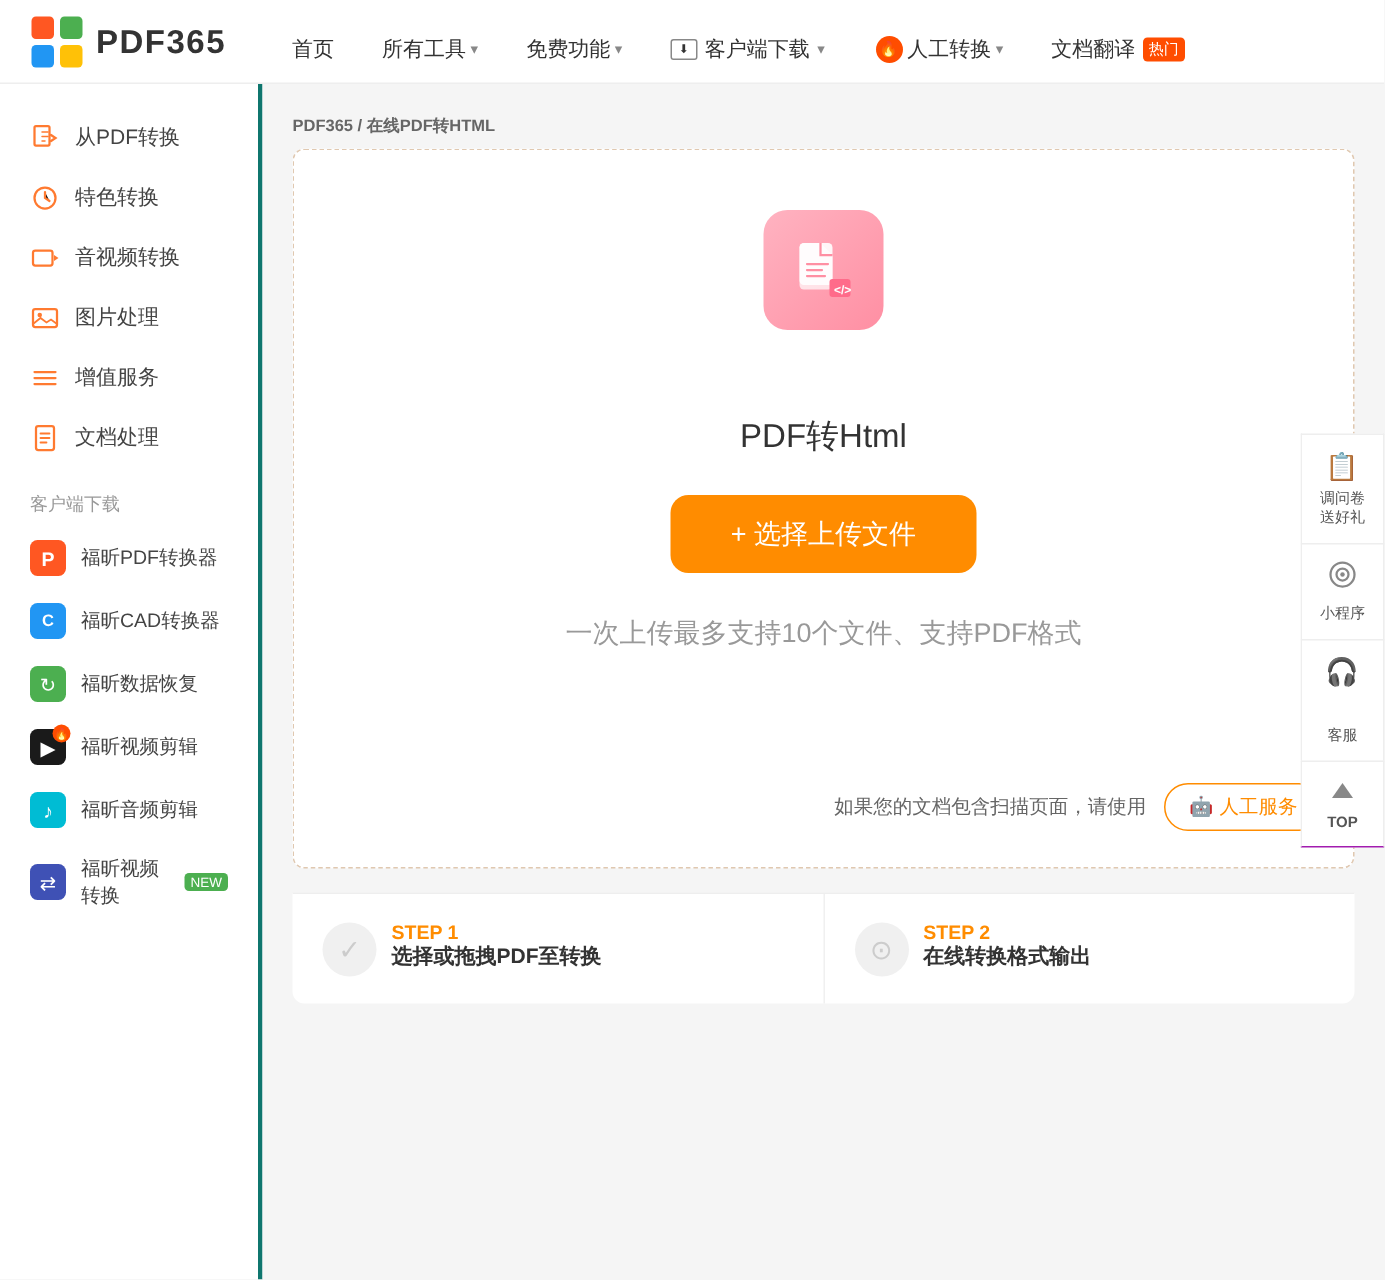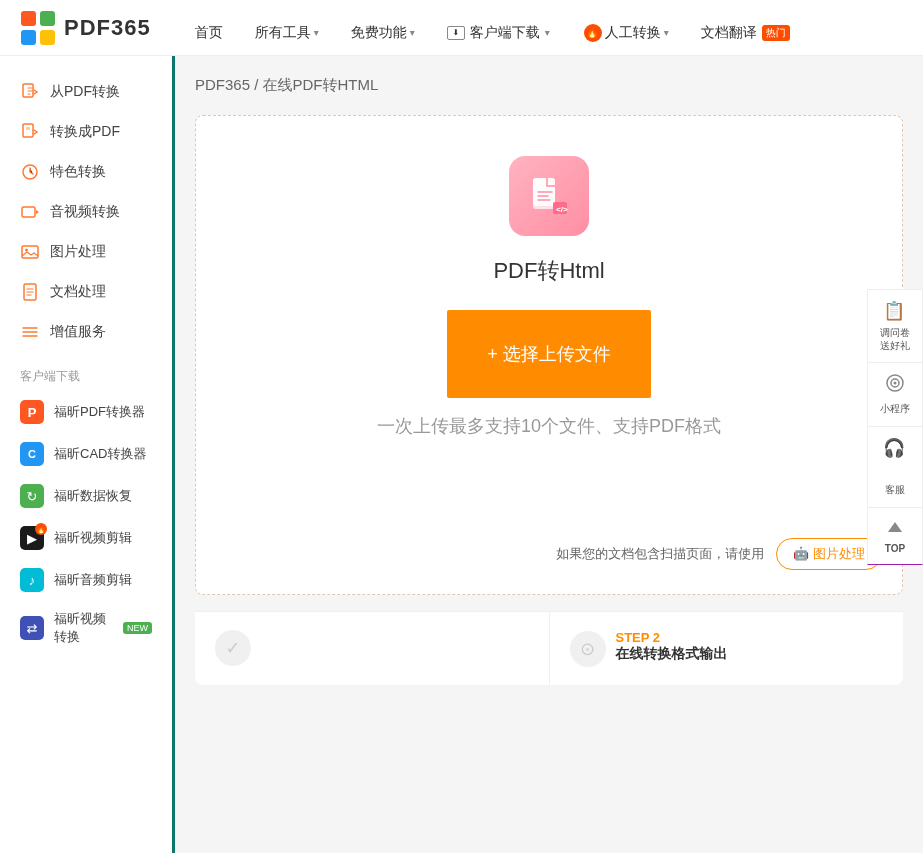--- a/index.html
+++ b/index.html
@@ -183,24 +183,24 @@
     
     .main-content {
       flex: 1;
       padding: 20px;
       background: #f5f5f5;
       position: relative;
     }
 
     
     .breadcrumb {
-      font-size: 15px;
+      font-size: 11px;
       color: #333;
-      margin-bottom: 20px;
-      font-weight: 400;
+      margin-bottom: 8px;
+      font-weight: 700;
     }
     .breadcrumb span { color: #666; }
 
     
     .upload-card {
       background: #fff;
       border: 1.5px dashed #e0c8b0;
       border-radius: 8px;
       padding: 40px 20px 30px;
       display: flex;
@@ -217,33 +217,34 @@
       display: flex;
       align-items: center;
       justify-content: center;
       margin-bottom: 20px;
     }
     .upload-title {
       font-size: 22px;
       color: #333;
       margin-bottom: 24px;
       font-weight: 500;
+      margin-top: 36px;
     }
     .upload-btn {
       background: #ff8c00;
       color: #fff;
       border: none;
-      border-radius: 2px;
-      padding: 32px 40px;
+      border-radius: 12px;
+      padding: 14px 40px;
       font-size: 18px;
       cursor: pointer;
       display: flex;
       align-items: center;
       gap: 8px;
-      margin-bottom: 16px;
+      margin-bottom: 28px;
     }
     .upload-hint {
       font-size: 18px;
       color: #999;
       margin-bottom: 7px;
     }
 
     
     .human-service-bar {
       position: absolute;
@@ -395,30 +396,20 @@
           <rect x="3" y="2" width="10" height="13" rx="1" fill="none" stroke="#ff7a30" stroke-width="1.5"></rect>
           <path d="M8 6h4M8 9h4M8 12h2" stroke="#ff7a30" stroke-width="1" stroke-linecap="round"></path>
           <path d="M14 8l3 2-3 2" fill="none" stroke="#ff7a30" stroke-width="1.5" stroke-linecap="round"></path>
         </svg>
       </div>
       <span>从PDF转换</span>
     </div>
     <div class="sidebar-item">
       <div class="sidebar-icon">
         <svg width="20" height="20" viewBox="0 0 20 20">
-          <rect x="3" y="2" width="10" height="13" rx="1" fill="none" stroke="#ff7a30" stroke-width="1.5"></rect>
-          <path d="M14 8l3 2-3 2" fill="none" stroke="#ff7a30" stroke-width="1.5" stroke-linecap="round"></path>
-          <rect x="6" y="5" width="4" height="3" rx="0.5" fill="#ff7a30" opacity="0.4"></rect>
-        </svg>
-      </div>
-      <span>转换成PDF</span>
-    </div>
-    <div class="sidebar-item">
-      <div class="sidebar-icon">
-        <svg width="20" height="20" viewBox="0 0 20 20">
           <circle cx="10" cy="10" r="7" fill="none" stroke="#ff7a30" stroke-width="1.5"></circle>
           <path d="M10 6v4l3 2" stroke="#ff7a30" stroke-width="1.5" stroke-linecap="round"></path>
         </svg>
       </div>
       <span>特色转换</span>
     </div>
     <div class="sidebar-item">
       <div class="sidebar-icon">
         <svg width="20" height="20" viewBox="0 0 20 20">
           <rect x="2" y="5" width="13" height="10" rx="1.5" fill="none" stroke="#ff7a30" stroke-width="1.5"></rect>
@@ -433,33 +424,33 @@
           <rect x="2" y="4" width="16" height="12" rx="1.5" fill="none" stroke="#ff7a30" stroke-width="1.5"></rect>
           <circle cx="6.5" cy="8" r="1.5" fill="#ff7a30"></circle>
           <path d="M2 14l5-4 4 3 3-2 4 3" fill="none" stroke="#ff7a30" stroke-width="1.2"></path>
         </svg>
       </div>
       <span>图片处理</span>
     </div>
     <div class="sidebar-item">
       <div class="sidebar-icon">
         <svg width="20" height="20" viewBox="0 0 20 20">
-          <rect x="4" y="2" width="12" height="16" rx="1.5" fill="none" stroke="#ff7a30" stroke-width="1.5"></rect>
-          <path d="M7 7h6M7 10h6M7 13h4" stroke="#ff7a30" stroke-width="1.2" stroke-linecap="round"></path>
-        </svg>
-      </div>
-      <span>文档处理</span>
+          <path d="M3 6h14M3 10h14M3 14h14" stroke="#ff7a30" stroke-width="1.5" stroke-linecap="round"></path>
+        </svg>
+      </div>
+      <span>增值服务</span>
     </div>
     <div class="sidebar-item">
       <div class="sidebar-icon">
         <svg width="20" height="20" viewBox="0 0 20 20">
-          <path d="M3 6h14M3 10h14M3 14h14" stroke="#ff7a30" stroke-width="1.5" stroke-linecap="round"></path>
-        </svg>
-      </div>
-      <span>增值服务</span>
+          <rect x="4" y="2" width="12" height="16" rx="1.5" fill="none" stroke="#ff7a30" stroke-width="1.5"></rect>
+          <path d="M7 7h6M7 10h6M7 13h4" stroke="#ff7a30" stroke-width="1.2" stroke-linecap="round"></path>
+        </svg>
+      </div>
+      <span>文档处理</span>
     </div>
 
     <div class="sidebar-section-label">客户端下载</div>
 
     <div class="sidebar-app-item">
       <div class="app-icon app-icon-pdf">
         <span style="color:white;font-size:13px;font-weight:bold;">P</span>
       </div>
       <span>福昕PDF转换器</span>
     </div>
@@ -516,29 +507,33 @@
       </div>
 
       <div class="upload-title">PDF转Html</div>
 
       <button class="upload-btn">+ 选择上传文件</button>
 
       <div class="upload-hint">一次上传最多支持10个文件、支持PDF格式</div>
 
       <div class="human-service-bar">
         <span class="human-service-text">如果您的文档包含扫描页面，请使用</span>
-        <button class="human-service-btn">🤖 图片处理</button>
+        <button class="human-service-btn">🤖 人工服务</button>
       </div>
     </div>
 
     <div class="steps-bar">
       <div class="step-item">
         <div style="display:flex;align-items:center;gap:10px;">
           <div style="width:36px;height:36px;background:#f0f0f0;border-radius:50%;display:flex;align-items:center;justify-content:center;">
             <span style="font-size:18px;color:#ccc;">✓</span>
+          </div>
+          <div>
+            <div class="step-number">STEP 1</div>
+            <div class="step-title">选择或拖拽PDF至转换</div>
           </div>
         </div>
       </div>
       <div class="step-item">
         <div style="display:flex;align-items:center;gap:10px;">
           <div style="width:36px;height:36px;background:#f0f0f0;border-radius:50%;display:flex;align-items:center;justify-content:center;">
             <span style="font-size:18px;color:#ccc;">⊙</span>
           </div>
           <div>
             <div class="step-number">STEP 2</div>

